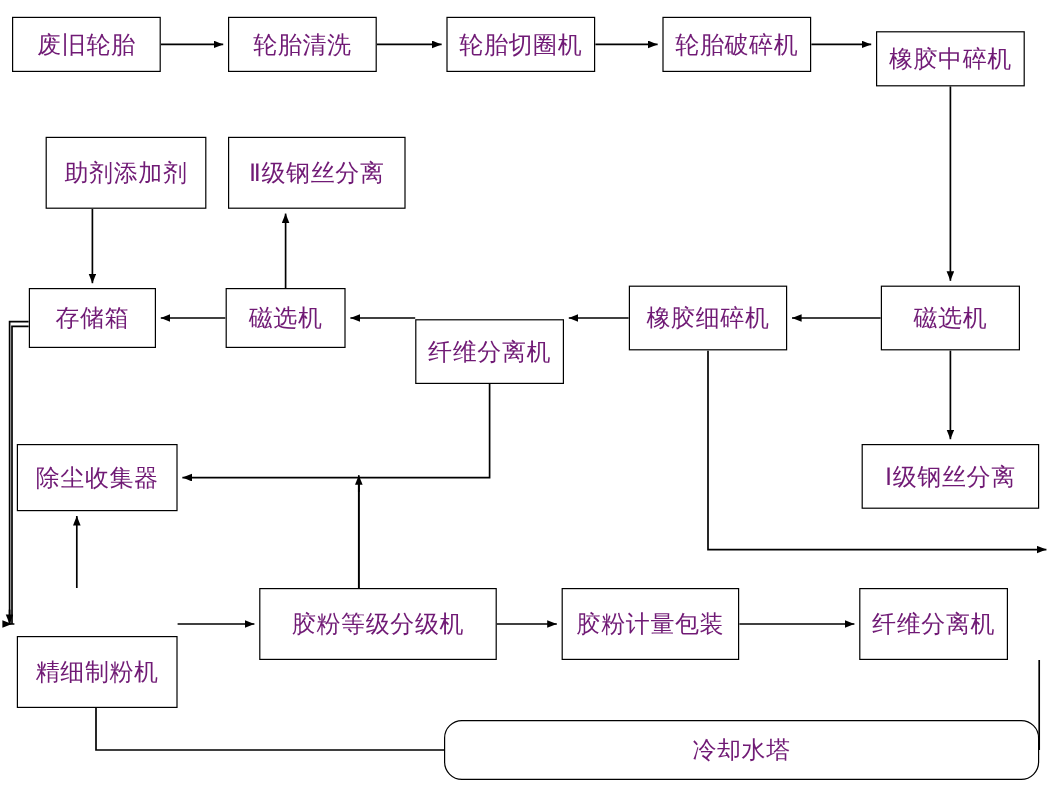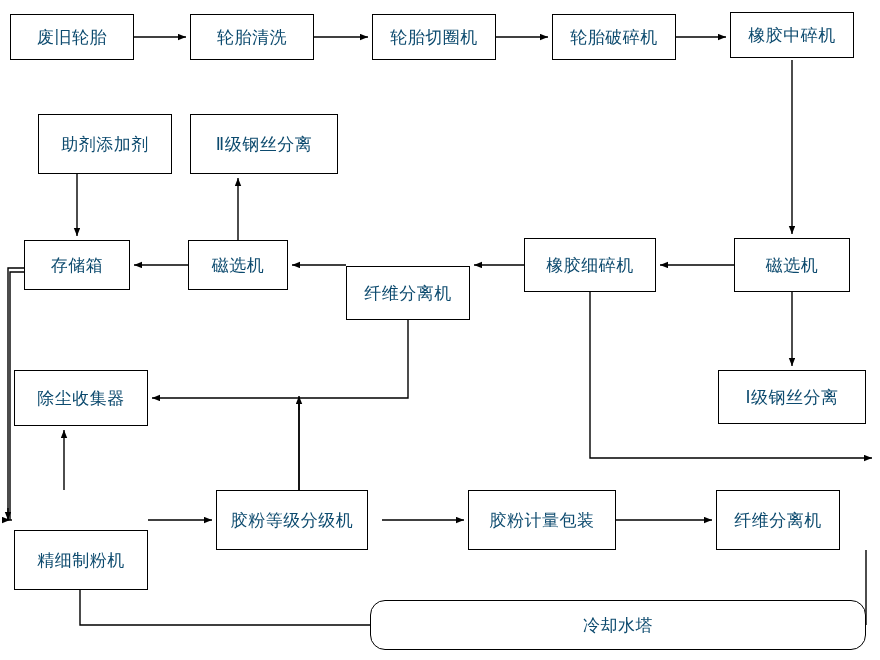--- a/index.html
+++ b/index.html
@@ -19,22 +19,22 @@
   }
   .node {
     position: absolute;
     box-sizing: border-box;
     border: 1px solid #000000;
     background: #ffffff;
     display: flex;
     align-items: center;
     justify-content: center;
     text-align: center;
-    color: #0c4a6e;
-    font-size: 17px;
+    color: #701a75;
+    font-size: 20px;
     line-height: 1.2;
     letter-spacing: 0.5px;
     white-space: nowrap;
     z-index: 2;
   }
   .edge-layer {
     position: absolute;
     left: 0;
     top: 0;
     width: 880px;
@@ -108,34 +108,34 @@
     <g stroke="#000000" stroke-width="1.4" fill="none" marker-end="url(#arrow)">
       <path d="M8,508 L8,520"></path>
       <path d="M299,410 L299,396"></path>
     </g>
   </svg>
 
   <div class="node" style="left:10px;top:14px;width:124px;height:46px;">废旧轮胎</div>
   <div class="node" style="left:190px;top:14px;width:124px;height:46px;">轮胎清洗</div>
   <div class="node" style="left:372px;top:14px;width:124px;height:46px;">轮胎切圈机</div>
   <div class="node" style="left:552px;top:14px;width:124px;height:46px;">轮胎破碎机</div>
-  <div class="node" style="left:730px;top:12px;width:124px;height:46px;">橡胶中碎机</div>
+  <div class="node" style="left:730px;top:26px;width:124px;height:46px;">橡胶中碎机</div>
 
   <div class="node" style="left:10px;top:114px;width:134px;height:60px;margin-left:28px;">助剂添加剂</div>
   <div class="node" style="left:190px;top:114px;width:148px;height:60px;">Ⅱ级钢丝分离</div>
 
   <div class="node" style="left:24px;top:240px;width:106px;height:50px;">存储箱</div>
   <div class="node" style="left:188px;top:240px;width:100px;height:50px;">磁选机</div>
   <div class="node" style="left:346px;top:238px;width:124px;height:54px;margin-top:28px;">纤维分离机</div>
   <div class="node" style="left:524px;top:238px;width:132px;height:54px;">橡胶细碎机</div>
   <div class="node" style="left:734px;top:238px;width:116px;height:54px;">磁选机</div>
 
   <div class="node" style="left:718px;top:370px;width:148px;height:54px;">Ⅰ级钢丝分离</div>
   <div class="node" style="left:14px;top:370px;width:134px;height:56px;">除尘收集器</div>
 
   <div class="node" style="left:14px;top:490px;width:134px;height:60px;margin-top:40px;">精细制粉机</div>
-  <div class="node" style="left:216px;top:490px;width:152px;height:60px;">胶粉等级分级机</div>
+  <div class="node" style="left:216px;top:490px;width:198px;height:60px;">胶粉等级分级机</div>
   <div class="node" style="left:468px;top:490px;width:148px;height:60px;">胶粉计量包装</div>
   <div class="node" style="left:716px;top:490px;width:124px;height:60px;">纤维分离机</div>
 
   <div class="node" style="left:370px;top:600px;width:496px;height:50px;border-radius:15px;">冷却水塔</div>
 
 </div>
 
 </body></html>

